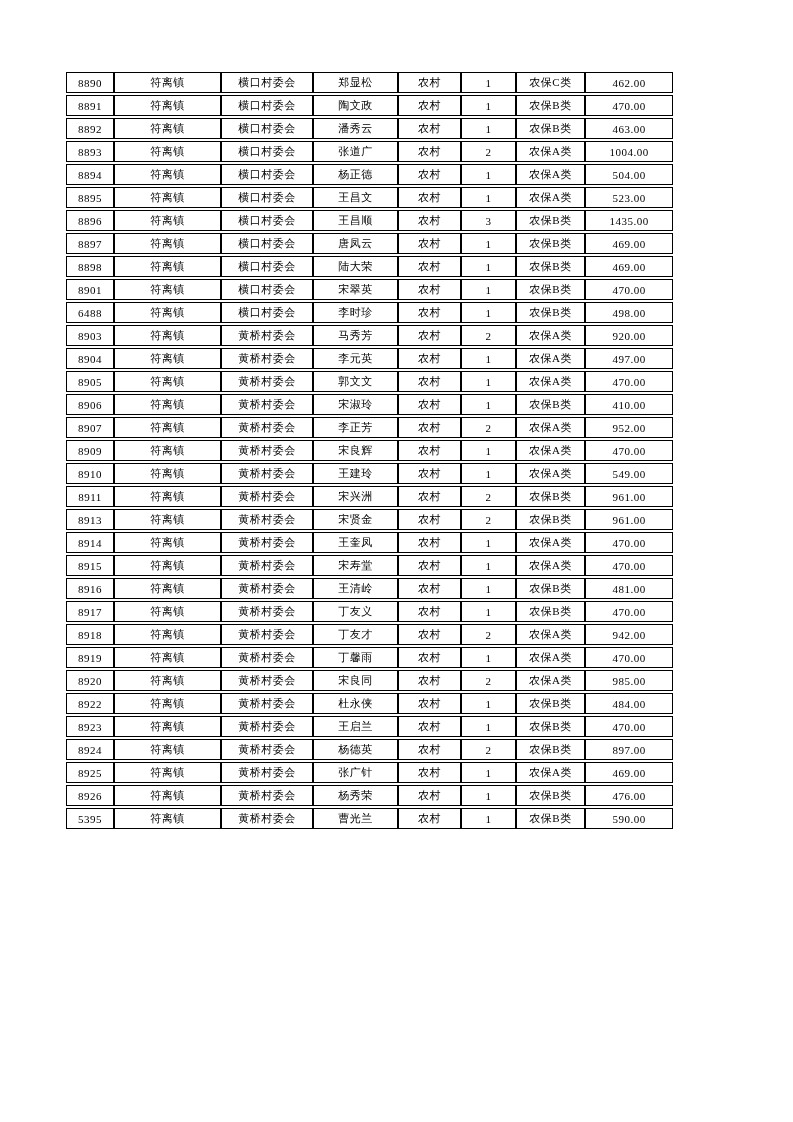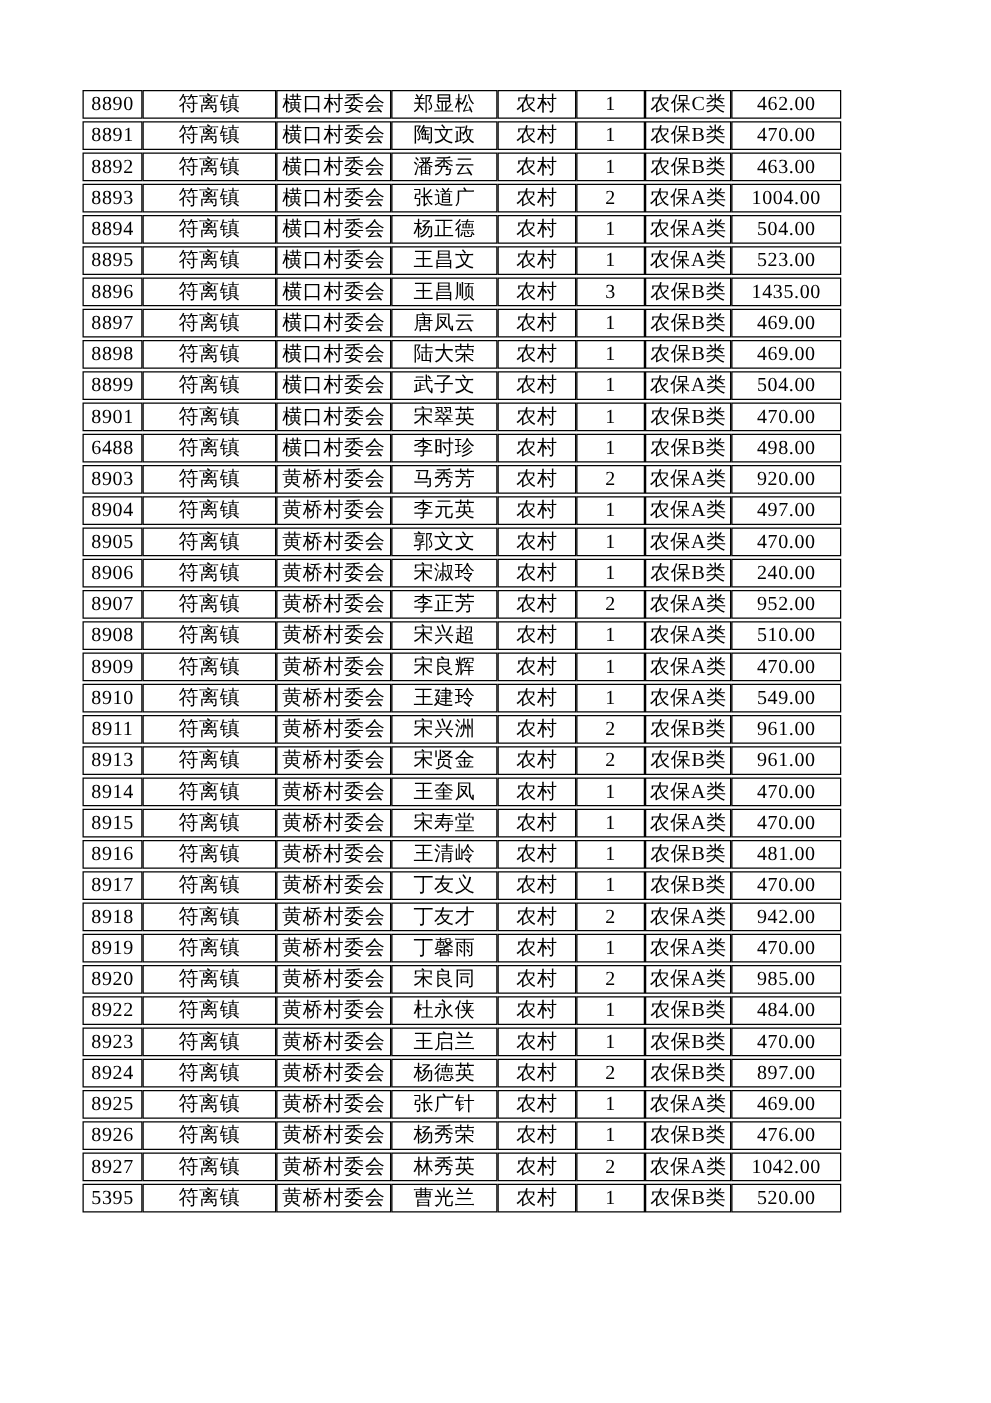--- a/index.html
+++ b/index.html
@@ -16,21 +16,21 @@
     font-family: "Liberation Serif", "DejaVu Serif", serif;
   }
   table.roster {
     position: absolute;
     left: 66px;
     top: 70px;
     width: 607px;
     table-layout: fixed;
     border-collapse: separate;
     border-spacing: 0 2px;
-    font-size: 16px;
+    font-size: 11px;
     color: #000000;
   }
   table.roster td {
     border: 1px solid #000000;
     height: 21px;
     padding: 0 2px;
     text-align: center;
     vertical-align: middle;
     white-space: nowrap;
     overflow: hidden;
@@ -141,30 +141,20 @@
           <td class="num">8898</td>
           <td>符离镇</td>
           <td>横口村委会</td>
           <td>陆大荣</td>
           <td>农村</td>
           <td class="num">1</td>
           <td>农保B类</td>
           <td class="num">469.00</td>
         </tr>
         <tr>
-          <td class="num">8899</td>
-          <td>符离镇</td>
-          <td>横口村委会</td>
-          <td>武子文</td>
-          <td>农村</td>
-          <td class="num">1</td>
-          <td>农保A类</td>
-          <td class="num">504.00</td>
-        </tr>
-        <tr>
           <td class="num">8901</td>
           <td>符离镇</td>
           <td>横口村委会</td>
           <td>宋翠英</td>
           <td>农村</td>
           <td class="num">1</td>
           <td>农保B类</td>
           <td class="num">470.00</td>
         </tr>
         <tr>
@@ -208,43 +198,33 @@
           <td class="num">470.00</td>
         </tr>
         <tr>
           <td class="num">8906</td>
           <td>符离镇</td>
           <td>黄桥村委会</td>
           <td>宋淑玲</td>
           <td>农村</td>
           <td class="num">1</td>
           <td>农保B类</td>
-          <td class="num">240.00</td>
+          <td class="num">410.00</td>
         </tr>
         <tr>
           <td class="num">8907</td>
           <td>符离镇</td>
           <td>黄桥村委会</td>
           <td>李正芳</td>
           <td>农村</td>
           <td class="num">2</td>
           <td>农保A类</td>
           <td class="num">952.00</td>
         </tr>
         <tr>
-          <td class="num">8908</td>
-          <td>符离镇</td>
-          <td>黄桥村委会</td>
-          <td>宋兴超</td>
-          <td>农村</td>
-          <td class="num">1</td>
-          <td>农保A类</td>
-          <td class="num">510.00</td>
-        </tr>
-        <tr>
           <td class="num">8909</td>
           <td>符离镇</td>
           <td>黄桥村委会</td>
           <td>宋良辉</td>
           <td>农村</td>
           <td class="num">1</td>
           <td>农保A类</td>
           <td class="num">470.00</td>
         </tr>
         <tr>
@@ -391,34 +371,24 @@
           <td class="num">8926</td>
           <td>符离镇</td>
           <td>黄桥村委会</td>
           <td>杨秀荣</td>
           <td>农村</td>
           <td class="num">1</td>
           <td>农保B类</td>
           <td class="num">476.00</td>
         </tr>
         <tr>
-          <td class="num">8927</td>
-          <td>符离镇</td>
-          <td>黄桥村委会</td>
-          <td>林秀英</td>
-          <td>农村</td>
-          <td class="num">2</td>
-          <td>农保A类</td>
-          <td class="num">1042.00</td>
-        </tr>
-        <tr>
           <td class="num">5395</td>
           <td>符离镇</td>
           <td>黄桥村委会</td>
           <td>曹光兰</td>
           <td>农村</td>
           <td class="num">1</td>
           <td>农保B类</td>
-          <td class="num">520.00</td>
+          <td class="num">590.00</td>
         </tr>
       </tbody>
   </table>
 </div>
 
 </body></html>

